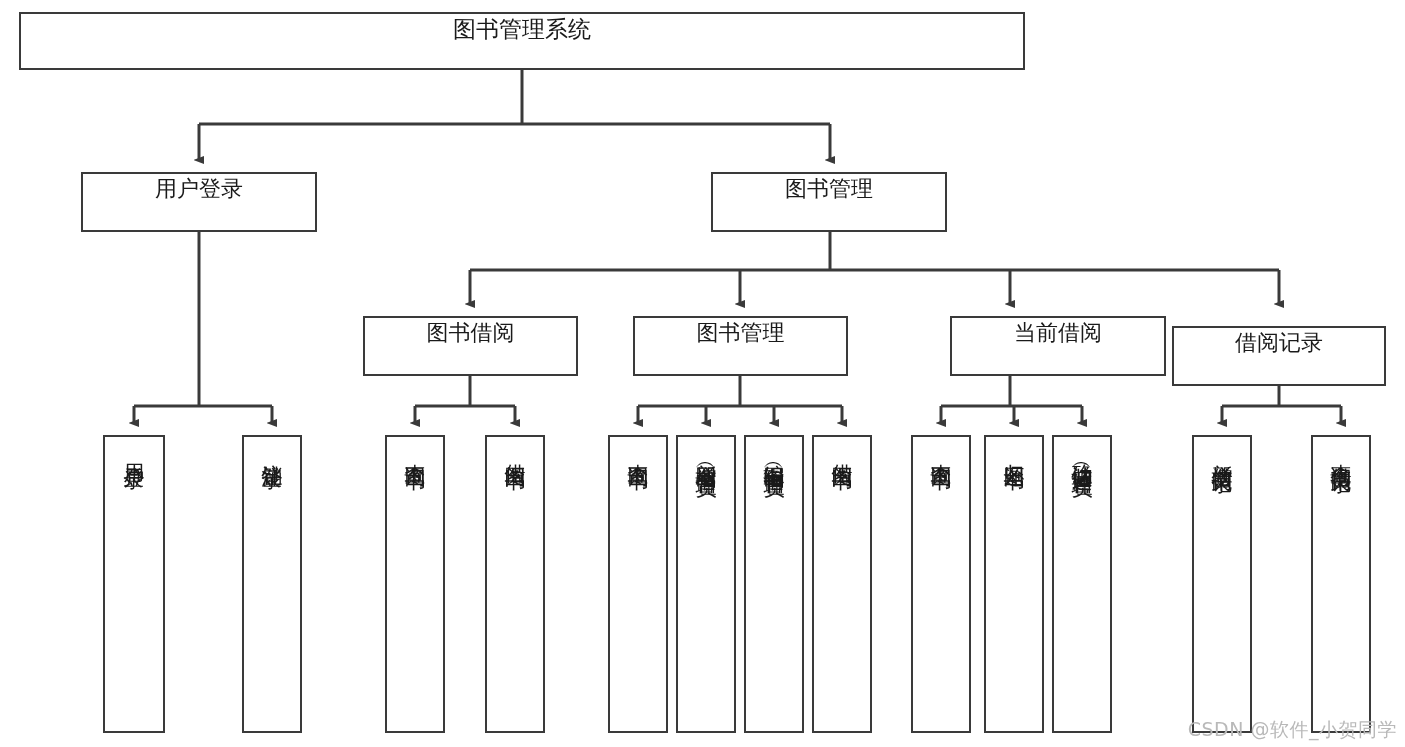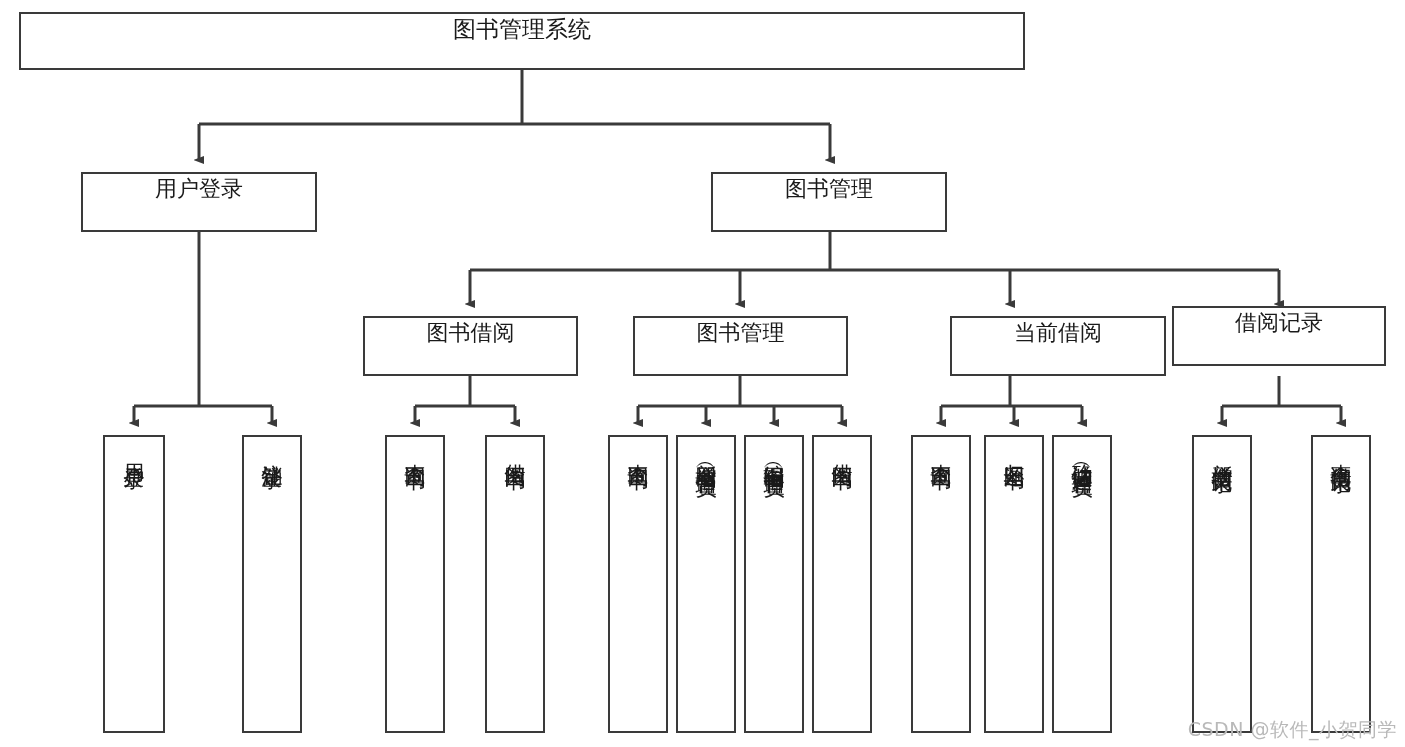--- a/index.html
+++ b/index.html
@@ -137,21 +137,21 @@
 
   <div class="node lvl3" style="left:363px; top:316px; width:215px; height:60px;">
     <span>图书借阅</span>
   </div>
   <div class="node lvl3" style="left:633px; top:316px; width:215px; height:60px;">
     <span>图书管理</span>
   </div>
   <div class="node lvl3" style="left:902px; top:316px; width:216px; height:60px;margin-left:48px;">
     <span>当前借阅</span>
   </div>
-  <div class="node lvl3" style="left:1172px; top:306px; width:214px; height:60px;">
+  <div class="node lvl3" style="left:1172px; top:326px; width:214px; height:60px;">
     <span>借阅记录</span>
   </div>
 
   <div class="node leaf" style="left:103px; top:435px; width:62px; height:298px;">
     <span class="vtext">用户登录</span>
   </div>
   <div class="node leaf" style="left:242px; top:435px; width:60px; height:298px;">
     <span class="vtext">注销登录</span>
   </div>
 

